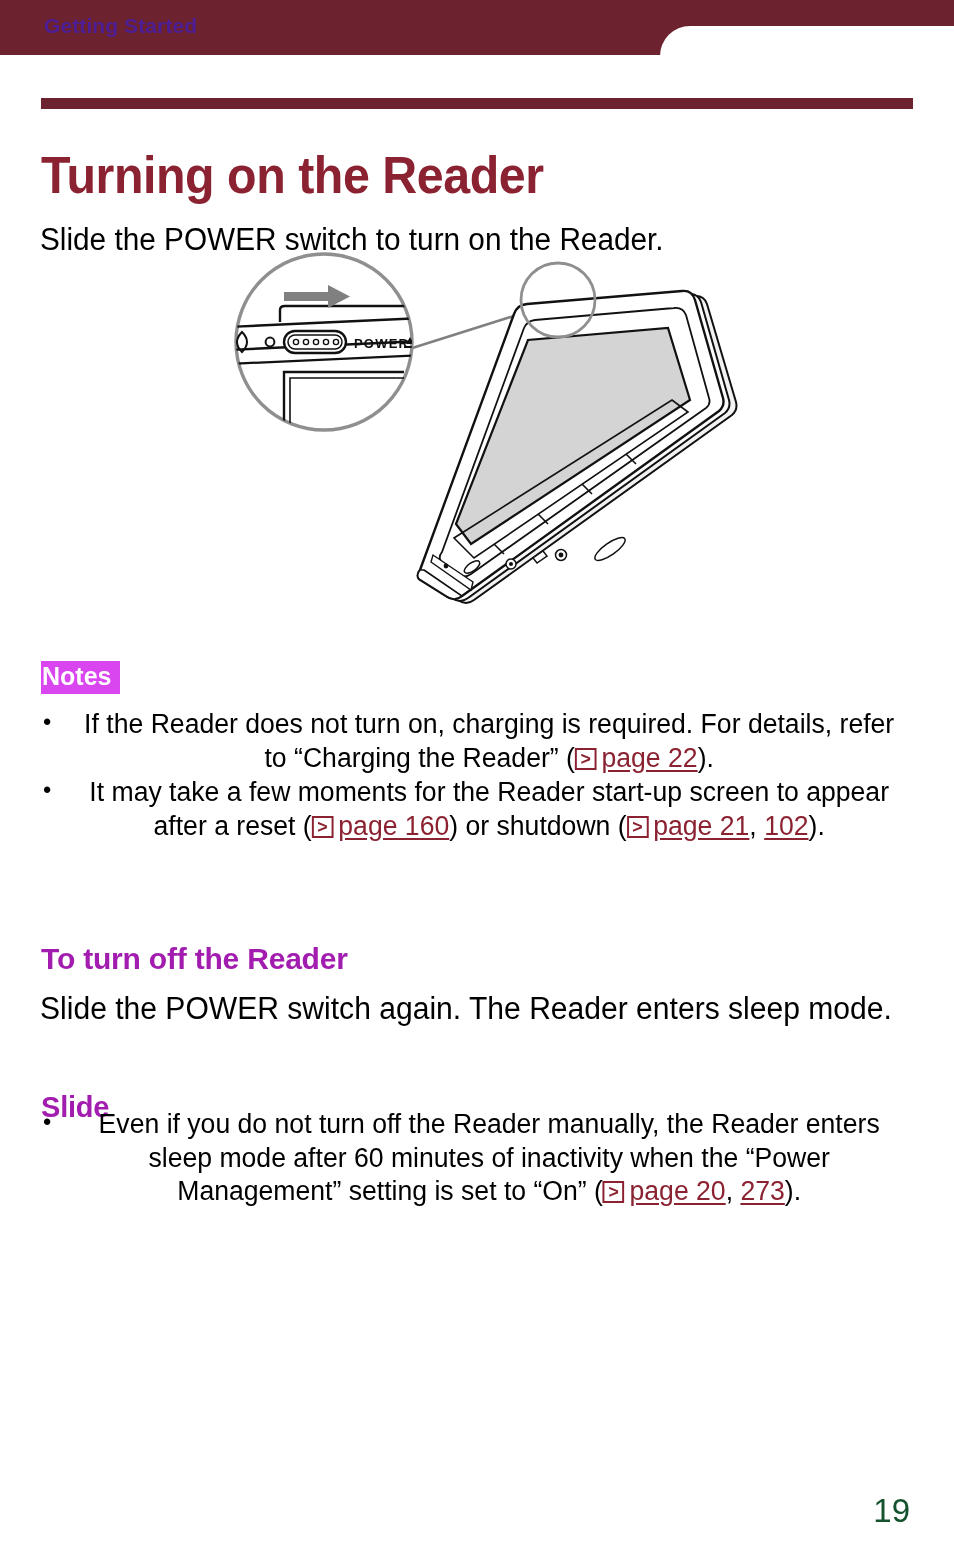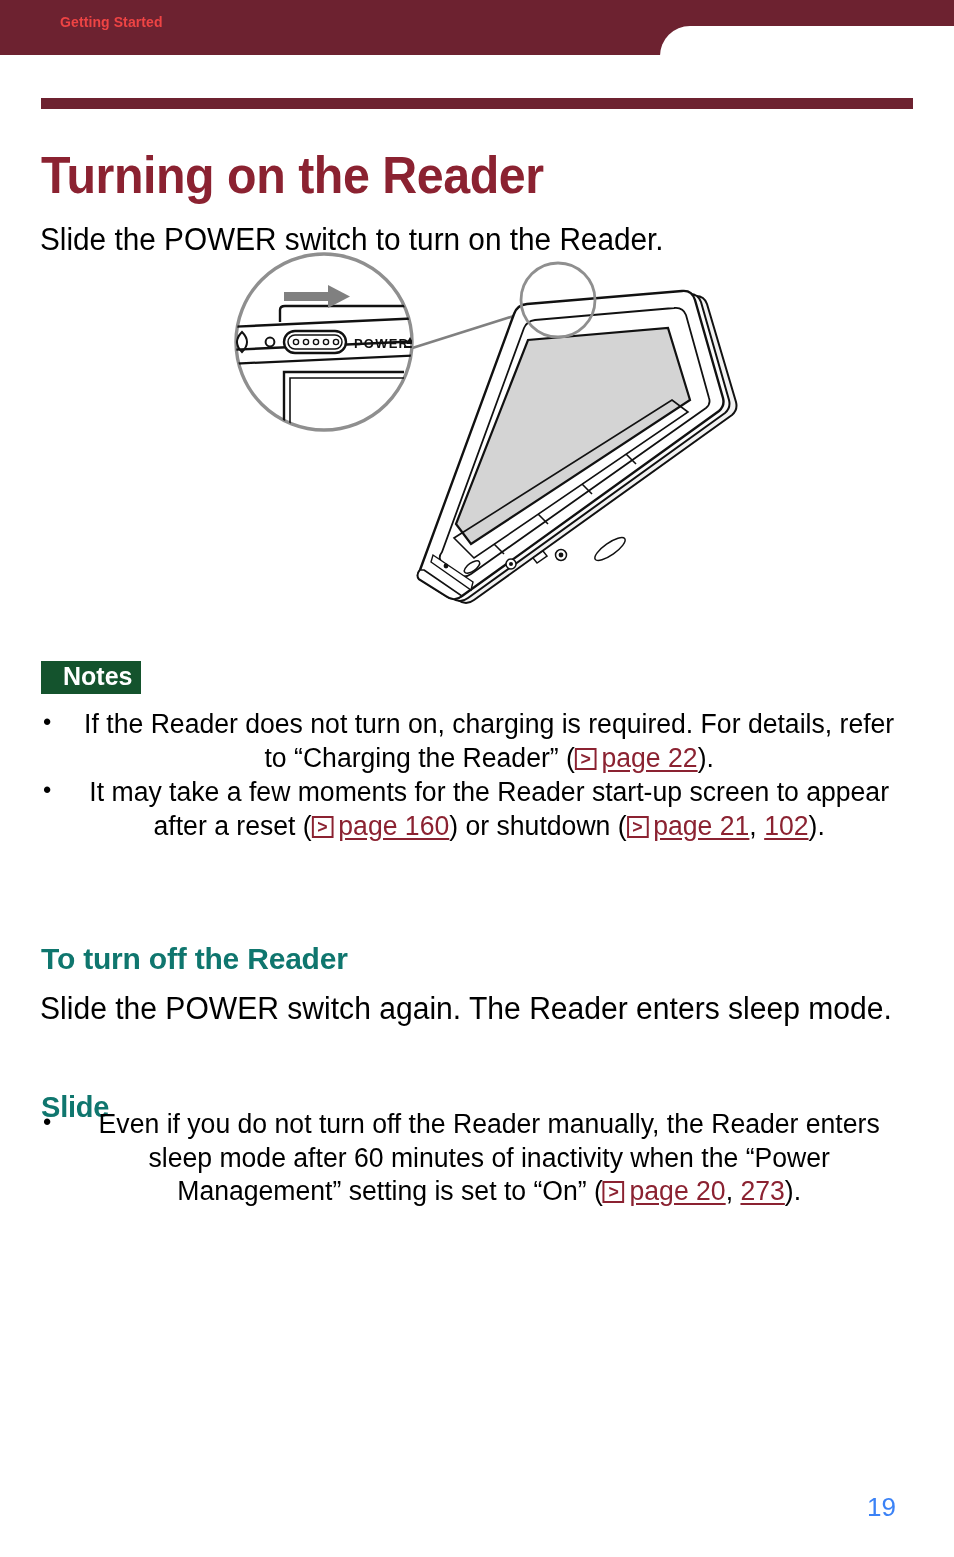--- a/index.html
+++ b/index.html
@@ -44,24 +44,24 @@
     top: 26px;
     left: 660px;
     width: 300px;
     height: 40px;
     background: #ffffff;
     border-top-left-radius: 30px;
   }
   .header-title {
     position: absolute;
     top: 14px;
-    left: 60px;
-    font-size: 14px;
-    font-weight: bold;
-    color: #ef4444;
+    left: 44px;
+    font-size: 21px;
+    font-weight: bold;
+    color: #4c1d95;
     letter-spacing: 0.1px;
     white-space: nowrap;
   }
 
   
   .title-rule {
     position: absolute;
     top: 98px;
     left: 41px;
     width: 872px;
@@ -103,25 +103,25 @@
     width: 510px;
     height: 370px;
   }
   .figure svg { display: block; }
 
   
   .notes-label {
     position: absolute;
     top: 661px;
     left: 41px;
-    background: #14532d;
+    background: #d946ef;
     color: #ffffff;
     font-size: 25px;
     font-weight: bold;
-    padding: 2px 9px 4px 22px;
+    padding: 2px 9px 4px 1px;
     line-height: 1.08;
   }
 
   .bullet-list {
     position: absolute;
     left: 41px;
     width: 880px;
     text-align: center;
   }
   .bullet-list.notes { top: 708px; }
@@ -146,21 +146,21 @@
     line-height: 1.32;
   }
 
   
   .subhead {
     position: absolute;
     left: 41px;
     font-size: 30px;
     font-weight: bold;
     letter-spacing: -0.2px;
-    color: #0f766e;
+    color: #a21caf;
     line-height: 1.1;
     white-space: nowrap;
   }
   .subhead.turn-off { top: 917px; }
   .subhead.hint     { top: 1068px; font-size: 29px; }
 
   .body-text {
     position: absolute;
     left: 40px;
     width: 890px;
@@ -200,23 +200,23 @@
     text-decoration: underline;
     text-underline-offset: 3px;
     white-space: nowrap;
   }
   .pgroup { white-space: nowrap; }
 
   
   .folio {
     position: absolute;
     top: 1492px;
-    right: 58px;
-    font-size: 26px;
-    color: #3b82f6;
+    right: 44px;
+    font-size: 33px;
+    color: #14532d;
   }
 </style>
 </head>
 <body>
 
 <div class="header-bar">
   <div class="bg-left"></div>
   <div class="bg-curve"></div>
   <div class="notch"></div>
   <div class="header-title">Getting Started</div>

